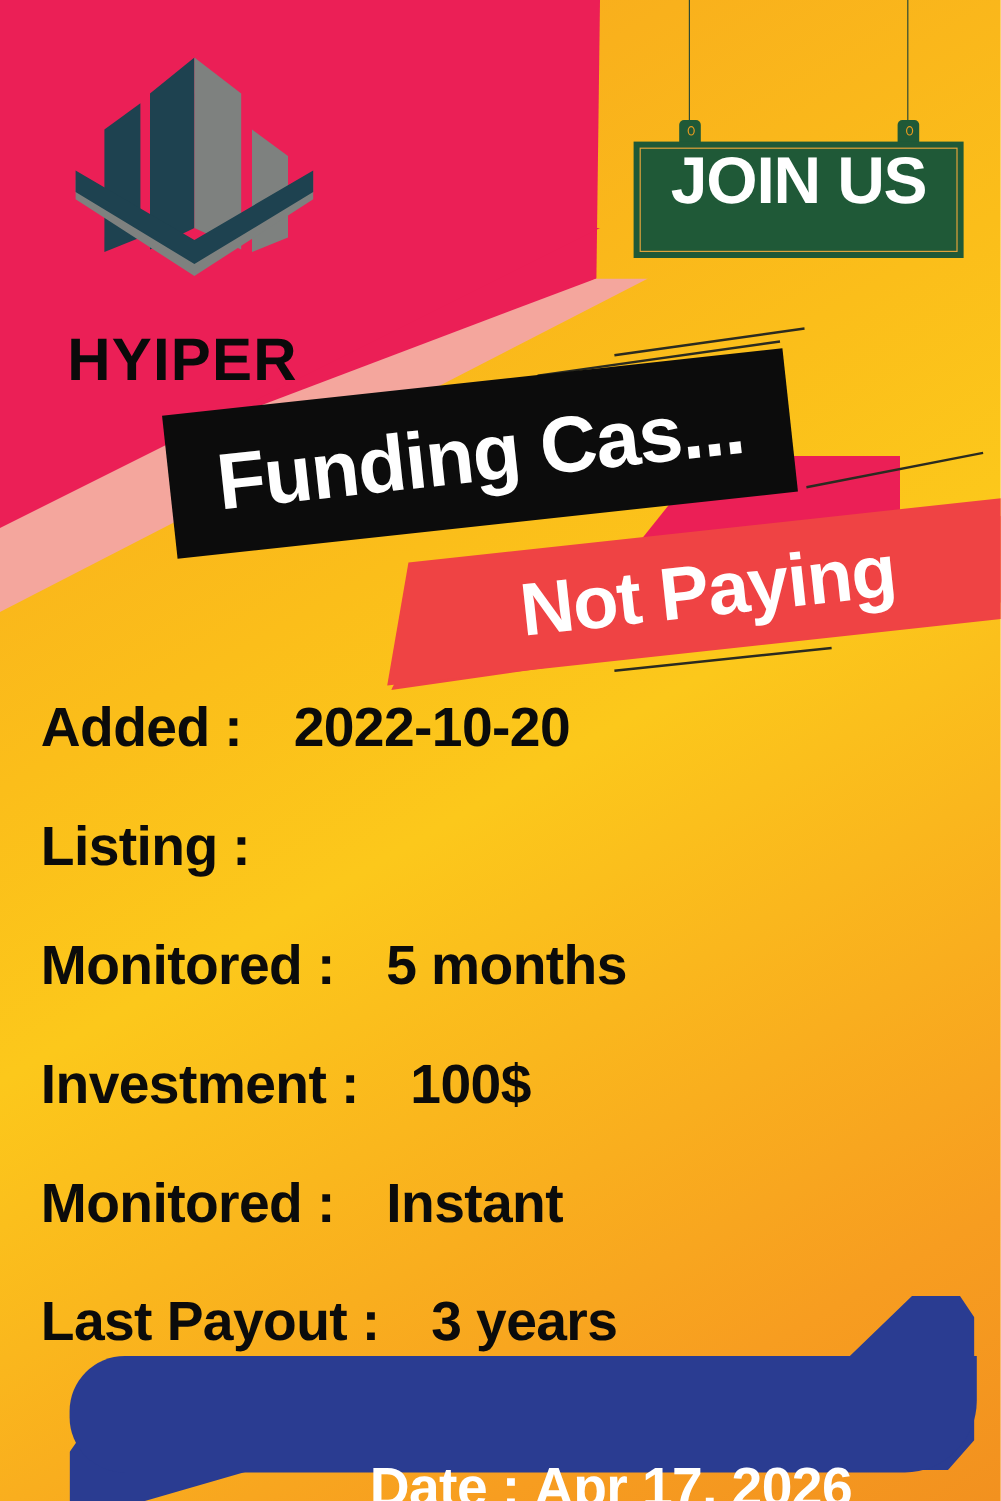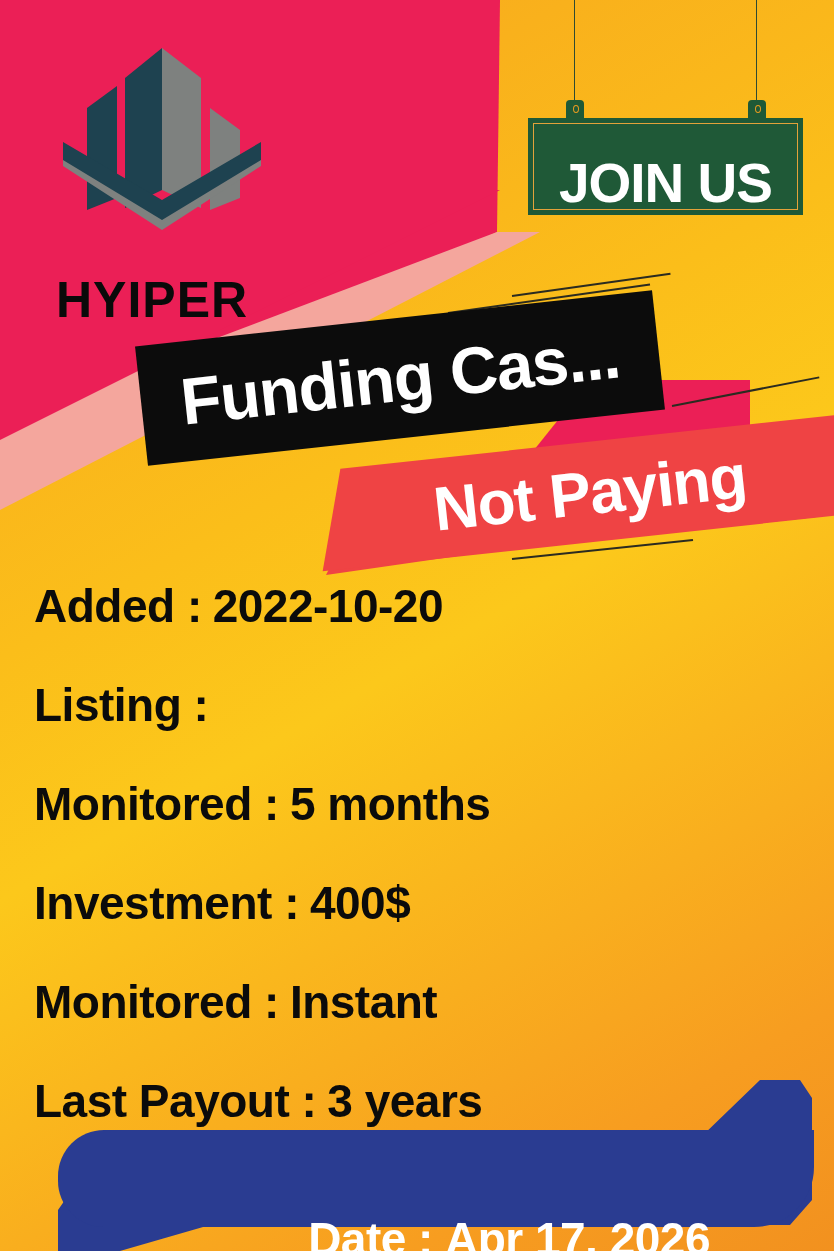--- a/index.html
+++ b/index.html
@@ -81,21 +81,21 @@
   .join-tab.t1{left:38px;}
   .join-tab.t2{left:220px;}
   .join-tab .hole{
     position:absolute;left:7px;top:5px;width:4px;height:6px;border-radius:50%;
     border:1px solid #E99B1F;
   }
   .join-board{
     position:absolute;left:0;top:118px;width:275px;height:97px;
     background:#1F5937;
     box-sizing:border-box;
-    display:flex;align-items:flex-end;justify-content:center;
+    display:flex;align-items:flex-start;justify-content:center;
   }
   .join-board .inner{
     position:absolute;left:5px;top:5px;right:5px;bottom:5px;
     border:1.5px solid #E2A23A;
   }
   .join-text{
     position:relative;z-index:2;color:#fff;font-weight:bold;
     font-family:"Liberation Sans", sans-serif;
     font-size:55px;letter-spacing:-1px;
   }
@@ -126,21 +126,21 @@
   }
 
   
   .details{
     position:absolute;left:34px;top:556px;width:780px;
   }
   .drow{
     height:99px;display:flex;align-items:center;
     font-family:"Liberation Sans", sans-serif;
     font-weight:bold;font-size:46px;color:#0b0b0b;
-    letter-spacing:-0.5px;white-space:nowrap;
+    letter-spacing:-0.5px;white-space:nowrap;gap:32px;
   }
   .drow .k{margin-right:11px;}
   .drow .v{}
 
   
   .date-text{
     position:absolute;left:0;top:1198px;width:700px;height:82px;
     display:flex;align-items:center;justify-content:flex-end;
     color:#fff;font-weight:bold;font-size:46px;
     font-family:"Liberation Sans", sans-serif;
@@ -212,21 +212,21 @@
     </div>
     <div class="drow">
       <span class="k">Listing :</span>
     </div>
     <div class="drow">
       <span class="k">Monitored :</span>
       <span class="v">5 months</span>
     </div>
     <div class="drow">
       <span class="k">Investment :</span>
-      <span class="v">400$</span>
+      <span class="v">100$</span>
     </div>
     <div class="drow">
       <span class="k">Monitored :</span>
       <span class="v">Instant</span>
     </div>
     <div class="drow">
       <span class="k">Last Payout :</span>
       <span class="v">3 years</span>
     </div>
   </div>

